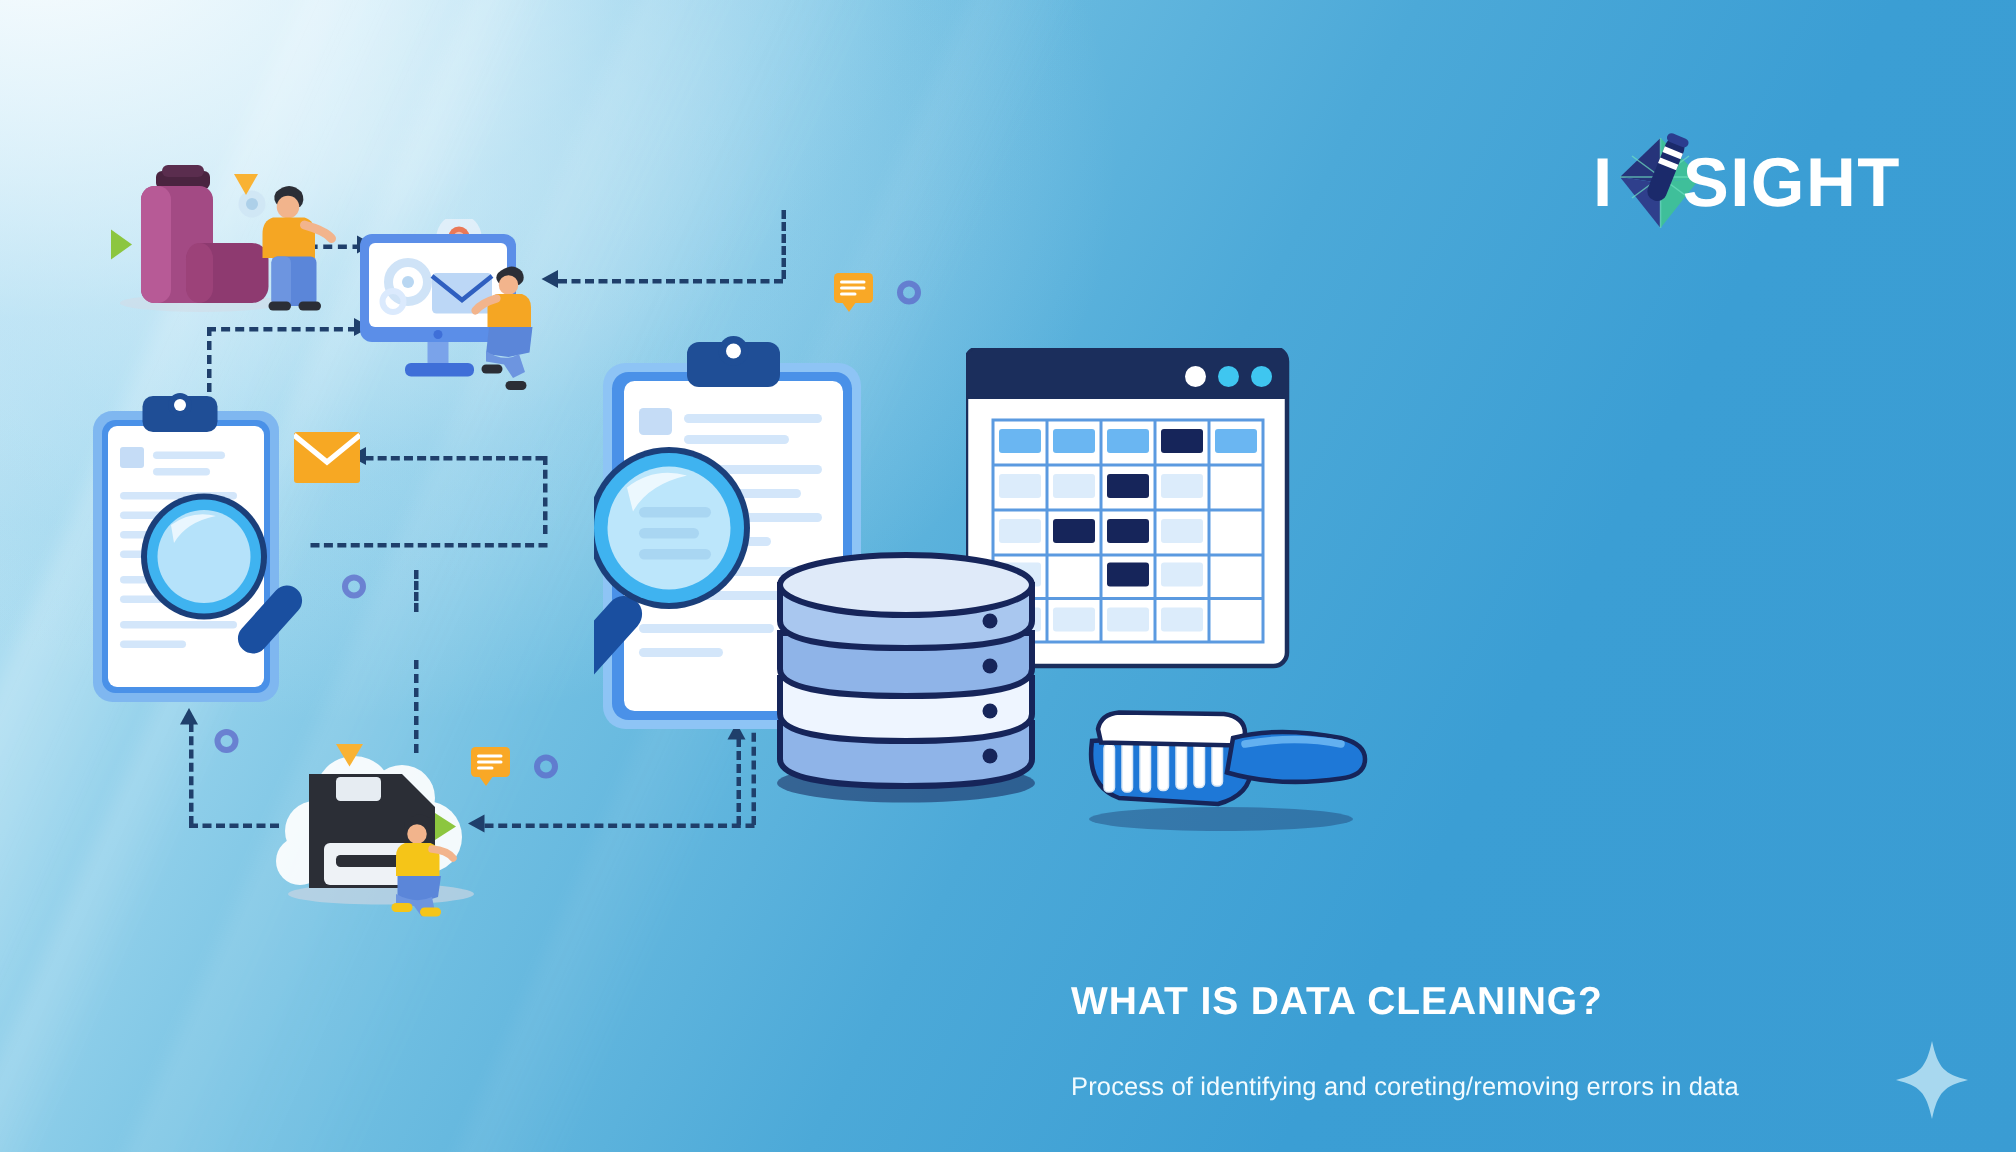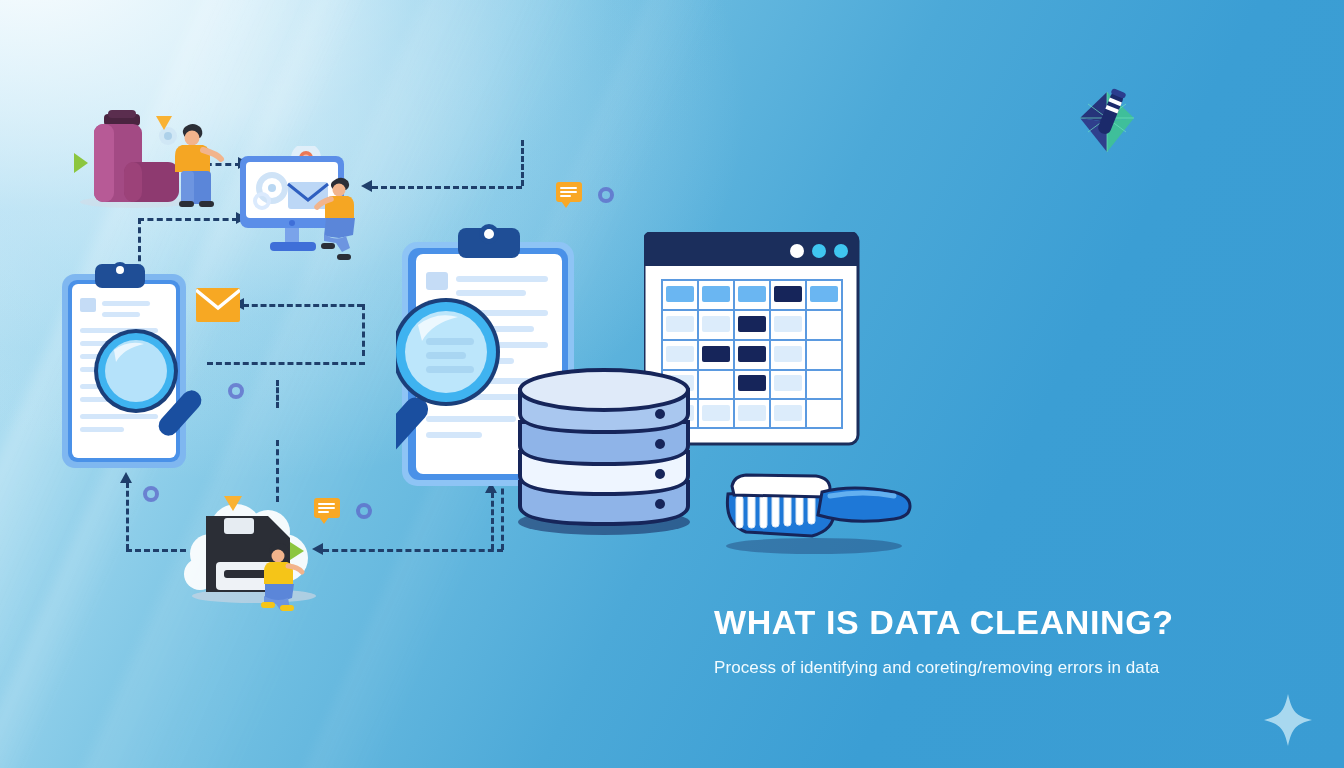--- a/index.html
+++ b/index.html
@@ -35,22 +35,22 @@
   .ring { position:absolute; border:4px solid #5b64c8; border-radius:50%; opacity:.72;}
 
   
   #logo { position:absolute; left:1062px; top:84px; width:195px; height:76px; }
   #logo .word { position:absolute; left:0; top:6px; width:195px; height:62px;
       font-size:46px; font-weight:700; letter-spacing:1px; color:#fff; line-height:62px; white-space:nowrap;}
   #logo .mark { position:absolute; left:14px; top:4px; width:62px; height:68px; }
 
   
   #title-block { position:absolute; left:714px; top:600px; width:560px; }
-  #main-title { font-size:34px; font-weight:700; color:#ffffff; letter-spacing:0.6px; line-height:44px; white-space:nowrap;}
-  #sub-title { margin-top:14px; font-size:17px; color:#f2fbff; font-weight:400; letter-spacing:0.1px; white-space:nowrap;}
+  #main-title { font-size:26px; font-weight:700; color:#ffffff; letter-spacing:0.6px; line-height:44px; white-space:nowrap;margin-top:45px;}
+  #sub-title { margin-top:26px; font-size:17px; color:#f2fbff; font-weight:400; letter-spacing:0.1px; white-space:nowrap;}
 
   
   #sparkle { position:absolute; left:1262px; top:692px; width:52px; height:56px;}
 
   
   #grp-device { position:absolute; left:72px; top:100px; width:190px; height:110px;}
 
   
   #grp-monitor { position:absolute; left:236px; top:146px; width:130px; height:118px;}
 
@@ -423,20 +423,21 @@
           <line x1="12" y1="16" x2="50" y2="44"></line>
         </g>
         <g transform="rotate(22 31 30)">
           <rect x="26" y="2" width="13" height="44" rx="6" fill="#1b2a6b"></rect>
           <rect x="26" y="10" width="13" height="4" fill="#ffffff"></rect>
           <rect x="26" y="18" width="13" height="4" fill="#ffffff"></rect>
           <rect x="25" y="0" width="15" height="6" rx="3" fill="#2b3d8e"></rect>
         </g>
       </svg>
     </div>
+    <div class="word"><span>I</span><span style="display:inline-block;width:46px;"></span><span>SIGHT</span></div>
   </div>
 
   <div id="title-block">
     <div id="main-title">WHAT IS DATA CLEANING?</div>
     <div id="sub-title">Process of identifying and coreting/removing errors in data</div>
   </div>
 
   <div id="sparkle">
     <svg width="52" height="56" viewBox="0 0 52 56">
       <path d="M26 2 C30 20 34 24 50 28 C34 32 30 36 26 54 C22 36 18 32 2 28 C18 24 22 20 26 2Z" fill="#a8d8ef"></path>

